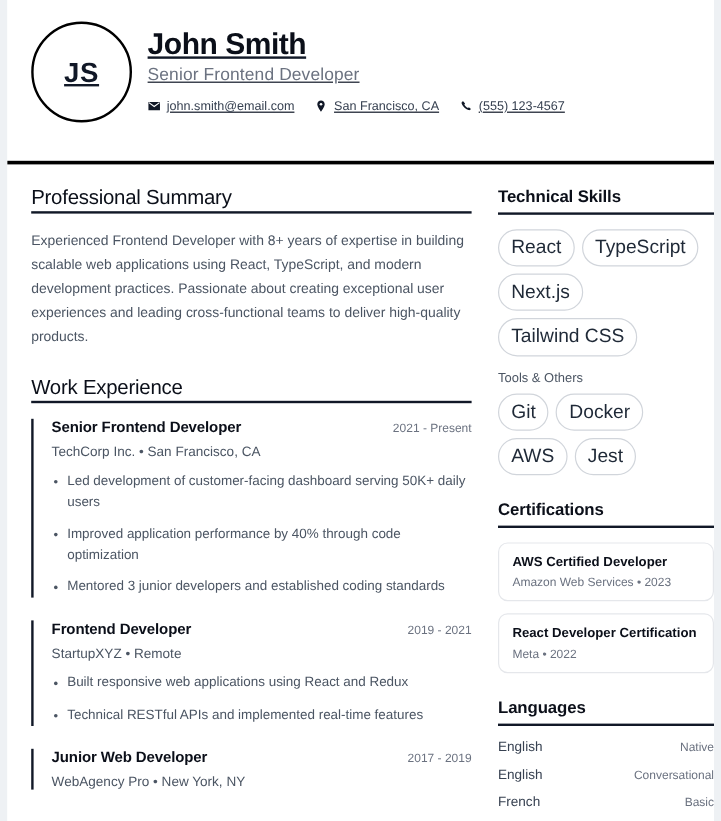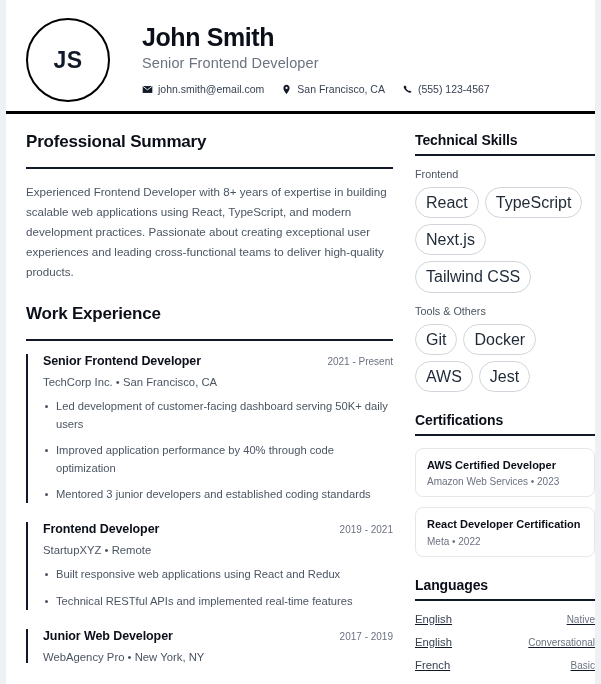--- a/index.html
+++ b/index.html
@@ -24,23 +24,24 @@
     width: 589px;
     min-height: 684px;
     background: #ffffff;
     overflow: hidden;
   }
 
   
   .header {
     display: flex;
     align-items: center;
-    gap: 32px;
-    padding: 18px 20px 9px 20px;
+    gap: 13px;
+    padding: 18px 20px 32px 20px;
     border-bottom: 3px solid #000000;
+    text-decoration: underline;
   }
 
   .avatar {
     width: 84px;
     height: 84px;
     min-width: 84px;
     border: 2px solid #000000;
     border-radius: 50%;
     display: flex;
     align-items: center;
@@ -74,45 +75,45 @@
   .contact-row {
     display: flex;
     align-items: center;
     gap: 17px;
     margin-top: 12px;
     font-size: 10.5px;
     color: #374151;
   }
   .contact-item {
     display: flex;
-    align-items: flex-end;
+    align-items: flex-start;
     gap: 5px;
     white-space: nowrap;
   }
   .contact-item svg { display: block; flex: none; }
 
   
   .body-cols {
     display: flex;
     align-items: flex-start;
     padding: 18px 20px 0 20px;
     gap: 22px;
   }
   .col-main { width: 367px; min-width: 367px; }
   .col-side { width: 180px; min-width: 180px; }
 
   .section { margin-bottom: 22px; }
   .section-side { margin-bottom: 20px; }
 
   .section-title {
     font-size: 17px;
-    font-weight: bold;
+    font-weight: normal;
     letter-spacing: -0.2px;
     color: #0b0f19;
-    padding-bottom: 15px;
+    padding-bottom: 1px;
     border-bottom: 2px solid #111827;
   }
   .section-title-side {
     font-size: 14px;
     font-weight: bold;
     letter-spacing: -0.1px;
     color: #0b0f19;
     padding-bottom: 6px;
     border-bottom: 2px solid #111827;
   }
@@ -218,21 +219,21 @@
     color: #0b0f19;
     line-height: 1.3;
   }
   .cert-meta {
     font-size: 10px;
     color: #6b7280;
     margin-top: 4px;
   }
 
   
-  .lang-list { margin-top: 12px; text-decoration: underline; }
+  .lang-list { margin-top: 12px; }
   .lang-row {
     display: flex;
     align-items: baseline;
     justify-content: space-between;
     gap: 8px;
     margin-bottom: 11px;
   }
   .lang-row:last-child { margin-bottom: 0; }
   .lang-name { font-size: 11.3px; color: #374151; }
   .lang-level { font-size: 10px; color: #6b7280; white-space: nowrap; }
@@ -337,21 +338,20 @@
       </div>
 
     </div>
 
     <div class="col-side">
 
       <div class="section-side">
         <div class="section-title-side">Technical Skills</div>
 
         <div class="skill-group">
-          <div class="skill-group-label">Frontend</div>
           <div class="pill-row">
             <span class="pill">React</span>
             <span class="pill">TypeScript</span>
             <span class="pill">Next.js</span>
             <span class="pill">Tailwind CSS</span>
           </div>
         </div>
 
         <div class="skill-group">
           <div class="skill-group-label">Tools &amp; Others</div>

